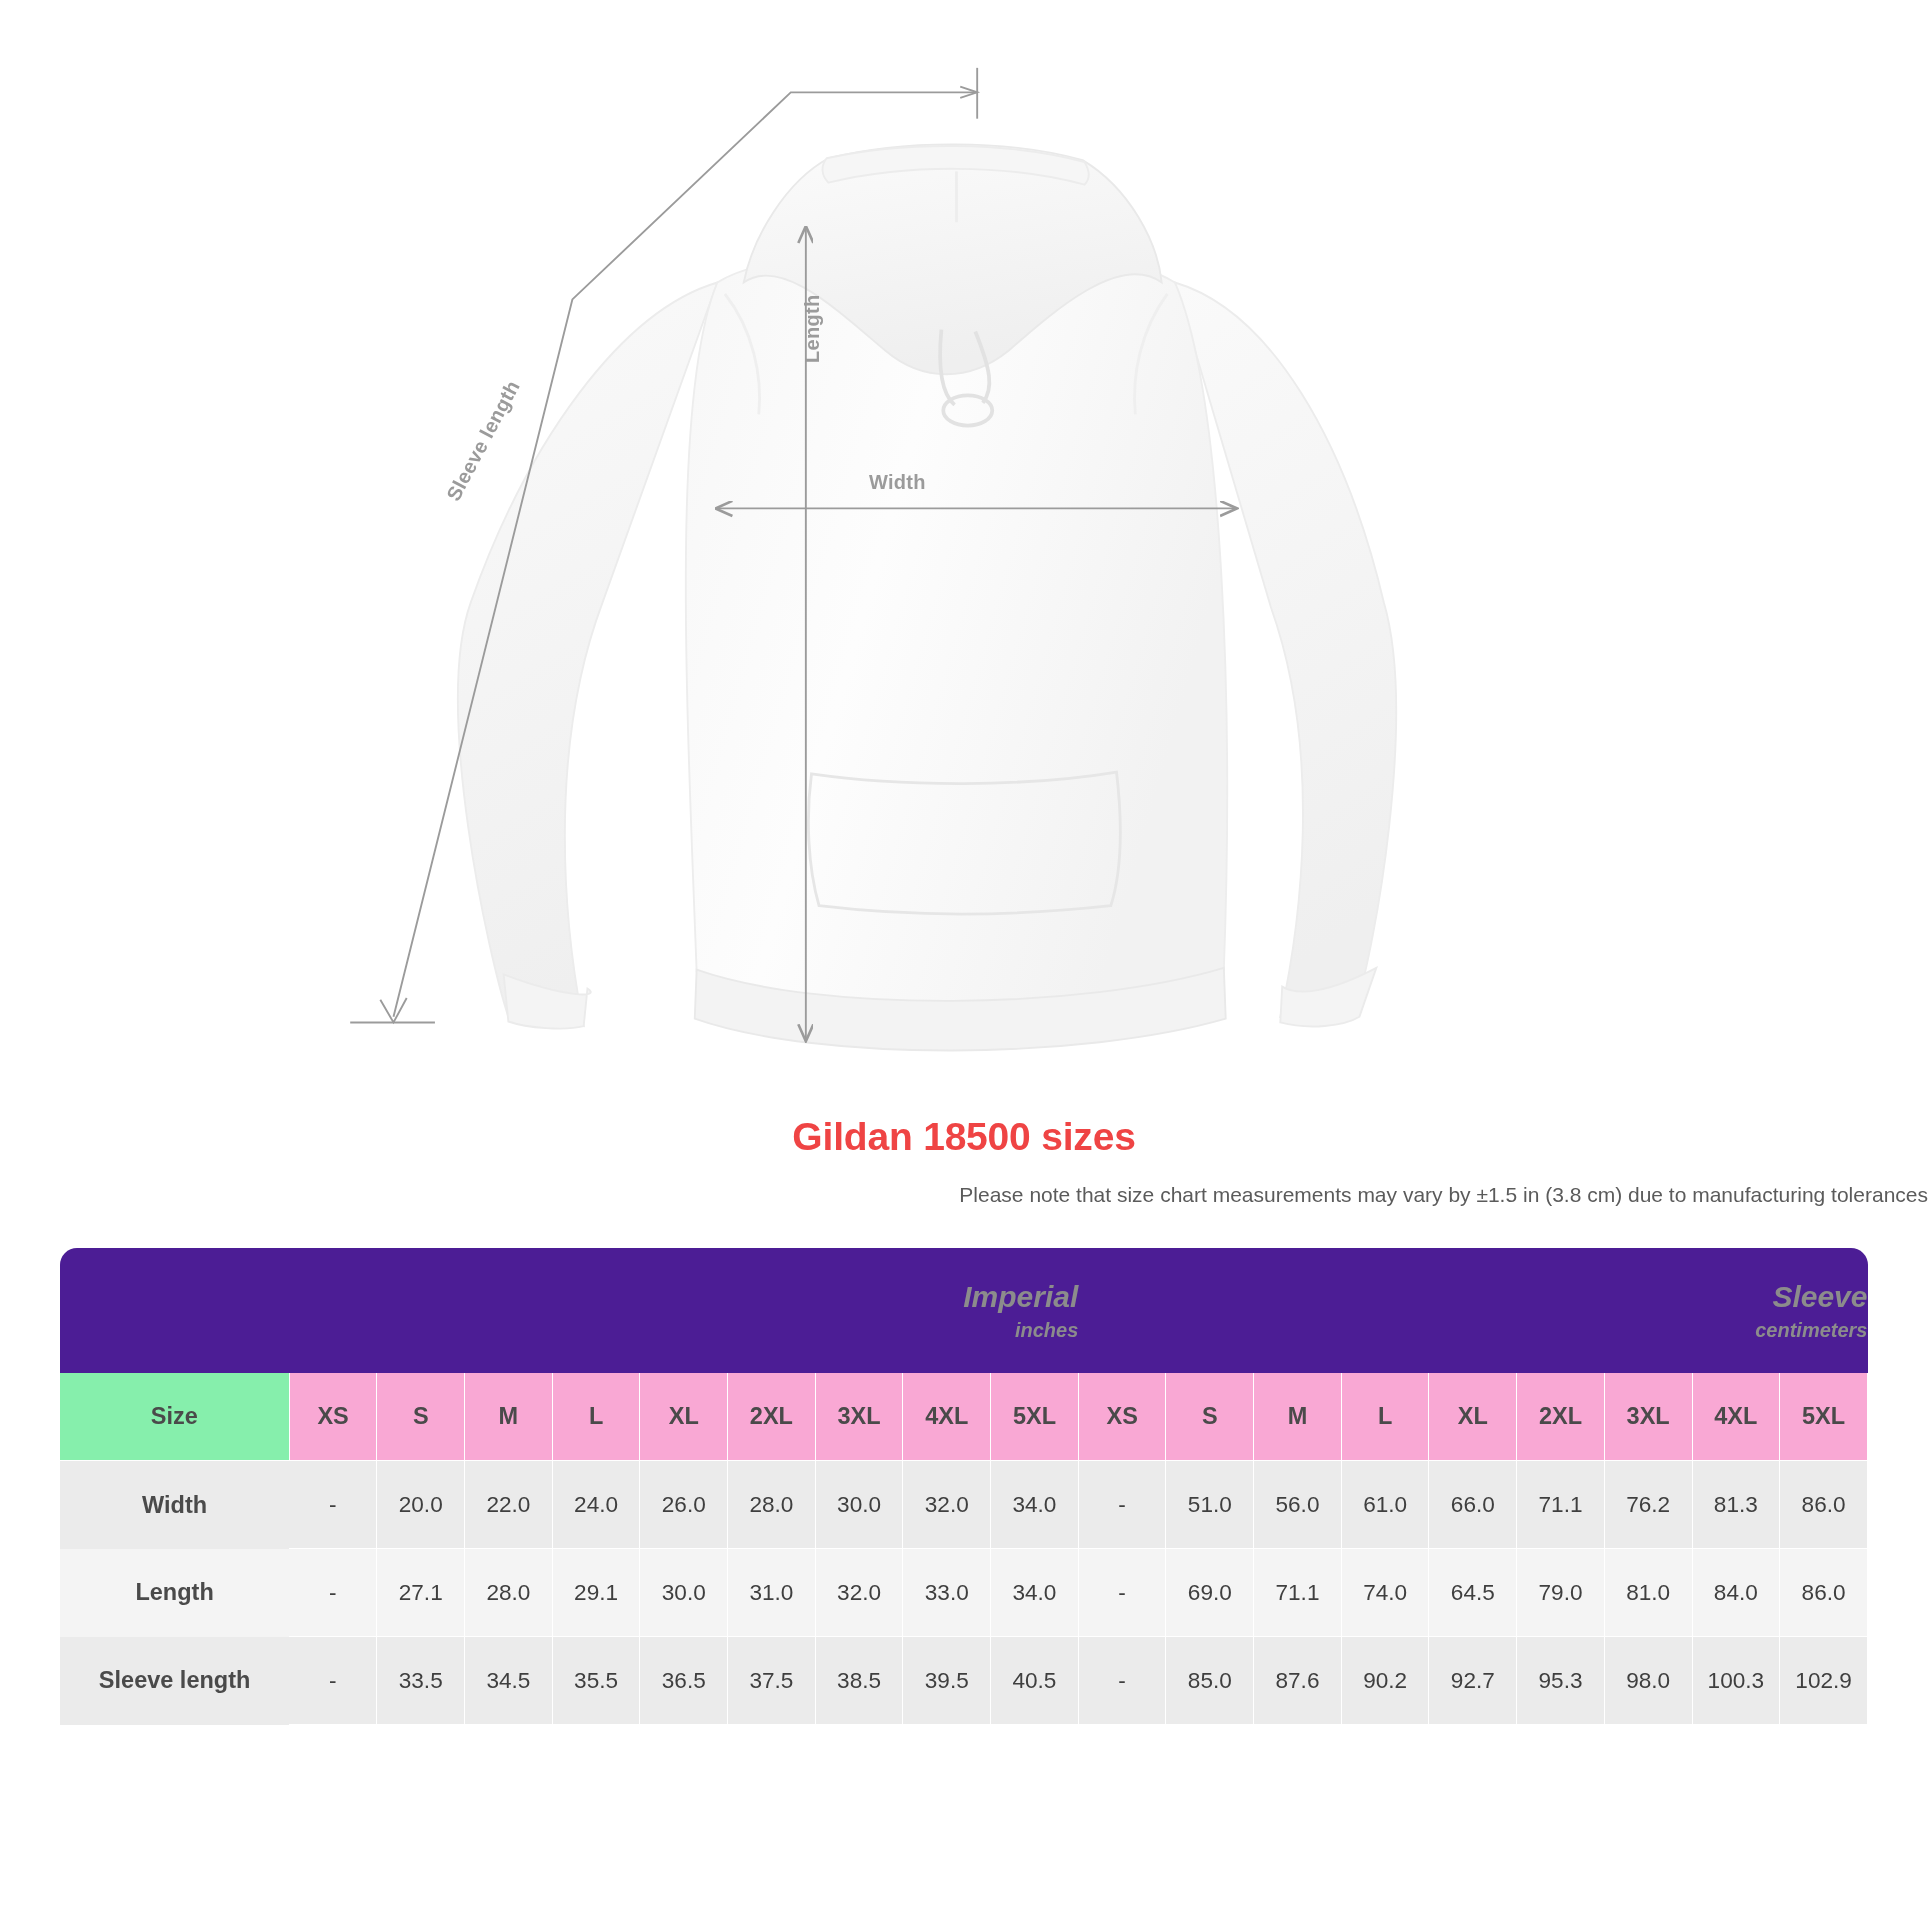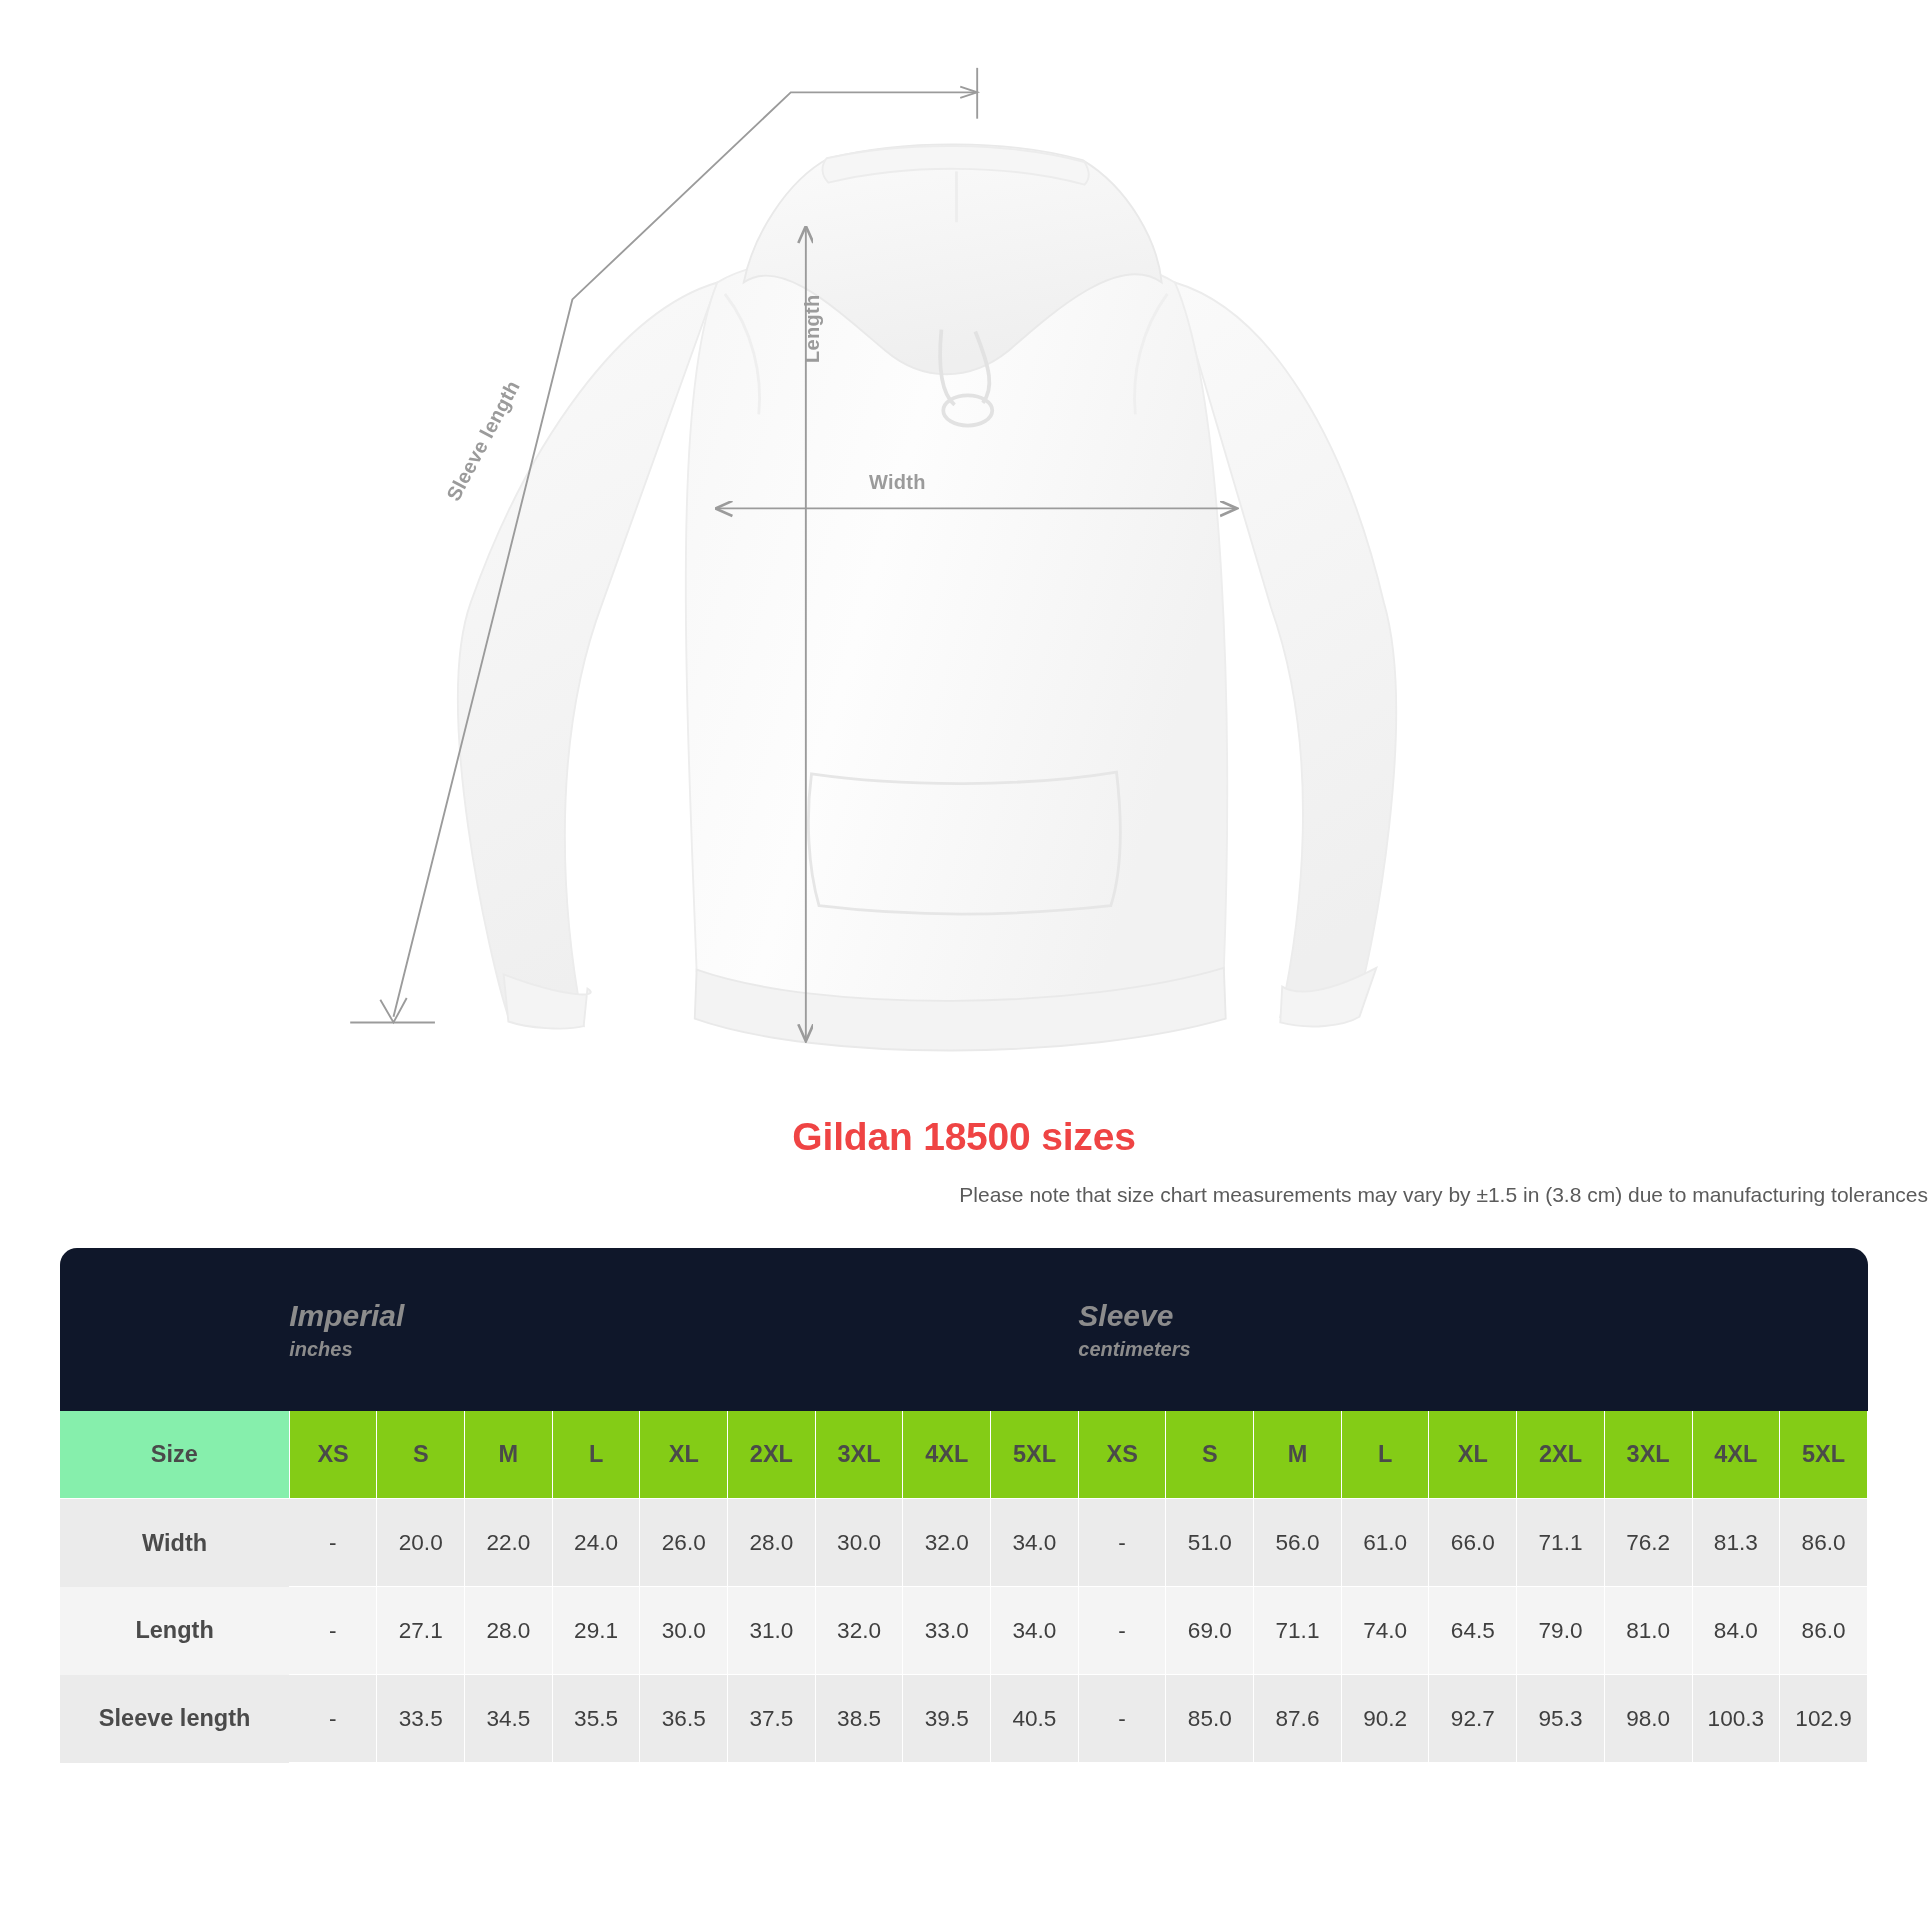--- a/index.html
+++ b/index.html
@@ -76,24 +76,24 @@
   
   .table-wrap {
     margin: 41px 60px 0 60px;
   }
   table.size-table {
     border-collapse: collapse;
     width: 1808px;
     table-layout: fixed;
   }
   table.size-table tr.unit-row td {
-    background: #0f172a;
-    text-align: left;
+    background: #4c1d95;
+    text-align: right;
     padding: 0;
-    height: 163px;
+    height: 125px;
     vertical-align: middle;
     border: none;
   }
   .unit-corner-left {
     border-top-left-radius: 17px;
   }
   .unit-corner-right {
     border-top-right-radius: 17px;
   }
   .unit-name {
@@ -115,21 +115,21 @@
   table.size-table td.cell {
     font-size: 22.6px;
     text-align: center;
     height: 87px;
     vertical-align: middle;
     border-right: 1.9px solid #ffffff;
     border-bottom: 1.9px solid #ffffff;
     padding: 0;
   }
   table.size-table tr.header-row th {
-    background: #84cc16;
+    background: #f9a8d4;
     color: #4a4a4a;
     font-weight: bold;
     font-size: 23.5px;
     border-bottom: 1.9px solid #ffffff;
   }
   table.size-table tr.header-row th.rowhead {
     background: #86efac;
   }
   table.size-table tr.data-row td.rowhead {
     font-weight: bold;

